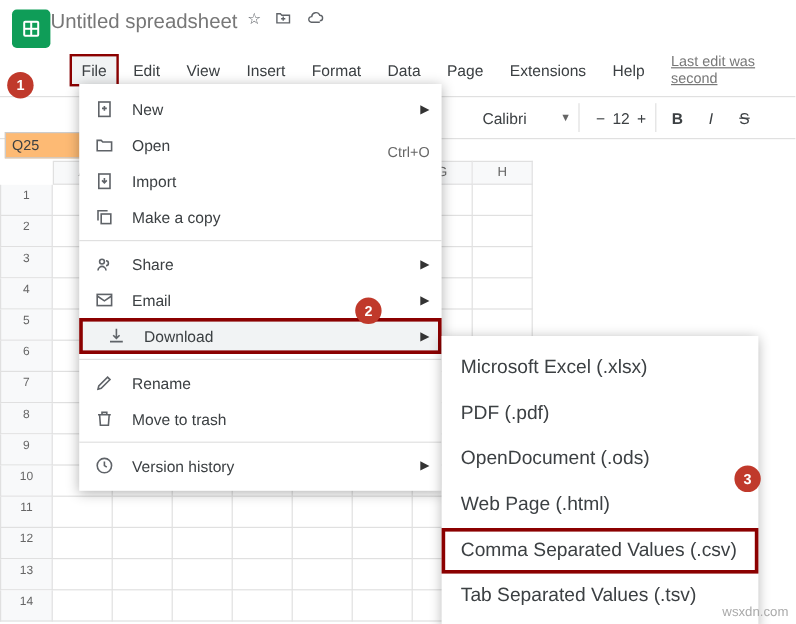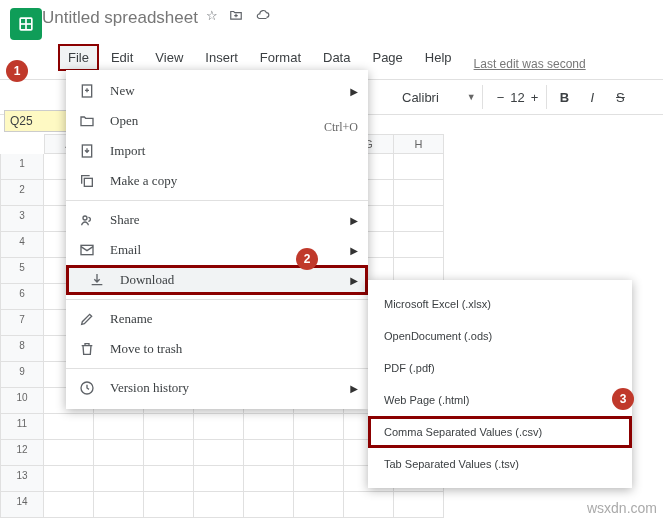--- a/index.html
+++ b/index.html
@@ -19,51 +19,51 @@
 
 .toolbar { display: flex; align-items: center; padding: 4px 10px; gap: 6px; border-bottom: 1px solid #e0e0e0; border-top: 1px solid #e0e0e0; height: 36px; margin-top: 2px;}
 .toolbar-spacer { width: 380px; }
 .font-sel { display: flex; align-items: center; gap: 4px; padding: 2px 6px; border-right: 1px solid #e0e0e0; height: 24px; text-align: right; }
 .size-sel { display: flex; align-items: center; gap: 6px; padding: 0 8px; border-right: 1px solid #e0e0e0; height: 24px; }
 .fmt-btn { width: 22px; text-align: center; cursor: pointer; }
 .fmt-b { font-weight: bold; }
 .fmt-i { font-style: italic; }
 .fmt-s { text-decoration: line-through; }
 
-.namebox { position: absolute; left: 4px; top: 110px; width: 64px; border: 1px solid #ccc; padding: 3px 5px; font-size: 12px; background: #fef9c3; }
+.namebox { position: absolute; left: 4px; top: 110px; width: 64px; border: 1px solid #ccc; padding: 3px 5px; font-size: 12px; background: #fdba74; }
 
 .grid { position: absolute; left: 0; top: 134px; right: 0; bottom: 0; }
 .col-headers { display: flex; margin-left: 44px; }
 .col-h { width: 50px; border: 1px solid #e0e0e0; border-left: none; text-align: center; font-size: 11px; color: #666; padding: 3px 0; background: #f8f9fa; }
 .col-h:first-child { border-left: 1px solid #e0e0e0; }
 .rows { }
 .row { display: flex; }
 .row-h { width: 44px; border: 1px solid #e0e0e0; border-top: none; text-align: center; font-size: 10px; color: #666; padding: 4px 0; background: #f8f9fa; height: 26px; }
 .cell { width: 50px; border-right: 1px solid #e0e0e0; border-bottom: 1px solid #e0e0e0; height: 26px; }
 .cell.green { background: #0f9d58; }
 .cell.bordered { border: 1px solid #000; }
 
 .dropdown { position: absolute; left: 66px; top: 70px; width: 302px; background: #fff; box-shadow: 0 2px 10px rgba(0,0,0,0.3); padding: 6px 0; z-index: 10; }
-.dd-item { display: flex; align-items: center; padding: 7px 12px; font-size: 13px; color: #3c4043; cursor: pointer; gap: 14px; position: relative; font-family: Liberation Serif, serif; }
+.dd-item { display: flex; align-items: center; padding: 7px 12px; font-size: 13px; color: #3c4043; cursor: pointer; gap: 14px; position: relative; }
 .dd-item .icon { width: 18px; color: #5f6368; display: flex; justify-content: center; }
 .dd-item .arrow { position: absolute; right: 10px; font-size: 10px; color: #333; }
 .dd-item .shortcut { position: absolute; right: 10px; color: #666; font-size: 12px; margin-top: 12px; }
 .dd-sep { height: 1px; background: #e0e0e0; margin: 4px 0; }
 .dd-item.highlight { outline: 3px solid #8b0000; outline-offset: -3px; background: #f1f3f4; padding-left: 22px; }
 
 .badge { position: absolute; width: 22px; height: 22px; border-radius: 50%; color: #fff; font-size: 12px; display: flex; align-items: center; justify-content: center; font-weight: bold; z-index: 30; }
 .badge.b1 { background: #c0392b; left: 6px; top: 60px; }
 .badge.b2 { background: #c0392b; left: 296px; top: 248px; }
 .badge.b3 { background: #c0392b; left: 612px; top: 388px; }
 
 .submenu { position: absolute; left: 368px; top: 280px; width: 264px; background: #fff; box-shadow: 0 2px 10px rgba(0,0,0,0.3); padding: 8px 0; z-index: 20; }
-.sub-item { padding: 10px 16px; font-size: 11px; color: #3c4043; cursor: pointer; }
+.sub-item { padding: 10px 16px; font-size: 16px; color: #3c4043; cursor: pointer; }
 .sub-item.highlight { outline: 3px solid #8b0000; outline-offset: -3px; }
 
-.watermark { position: absolute; right: 6px; bottom: 4px; font-size: 14px; color: #aaa; z-index: 50; }
+.watermark { position: absolute; right: 6px; bottom: 4px; font-size: 11px; color: #aaa; z-index: 50; }
 
 svg { display: block; }
 </style>
 </head>
 <body>
 
 <div class="header">
   <div class="logo">
     <svg viewBox="0 0 24 24" fill="#fff">
         <rect x="4" y="4" width="16" height="16" rx="2" fill="#fff"></rect>
@@ -91,20 +91,21 @@
 </div>
 
 <div class="menubar">
   <span class="menu-item active">File</span>
   <span class="menu-item">Edit</span>
   <span class="menu-item">View</span>
   <span class="menu-item">Insert</span>
   <span class="menu-item">Format</span>
   <span class="menu-item">Data</span>
   <span class="menu-item">Page</span>
+  <span class="menu-item">Extensions</span>
   <span class="menu-item">Help</span>
   <span class="last-edit">Last edit was second</span>
 </div>
 
 <div class="toolbar">
   <div class="toolbar-spacer"></div>
   <div class="font-sel">
     <span>Calibri</span>
     <span style="font-size:9px;color:#666;margin-left:24px">▼</span>
   </div>
@@ -382,22 +383,22 @@
           <path d="M12 7v5l3 2"></path>
         </svg>
       </span>
     <span>Version history</span>
     <span class="arrow">▶</span>
   </div>
 </div>
 
 <div class="submenu">
   <div class="sub-item">Microsoft Excel (.xlsx)</div>
+  <div class="sub-item">PDF (.pdf)</div>
   <div class="sub-item">OpenDocument (.ods)</div>
-  <div class="sub-item">PDF (.pdf)</div>
   <div class="sub-item">Web Page (.html)</div>
   <div class="sub-item highlight">Comma Separated Values (.csv)</div>
   <div class="sub-item">Tab Separated Values (.tsv)</div>
 </div>
 
 <div class="badge b1">1</div>
 <div class="badge b2">2</div>
 <div class="badge b3">3</div>
 
 <div class="watermark">wsxdn.com</div>

